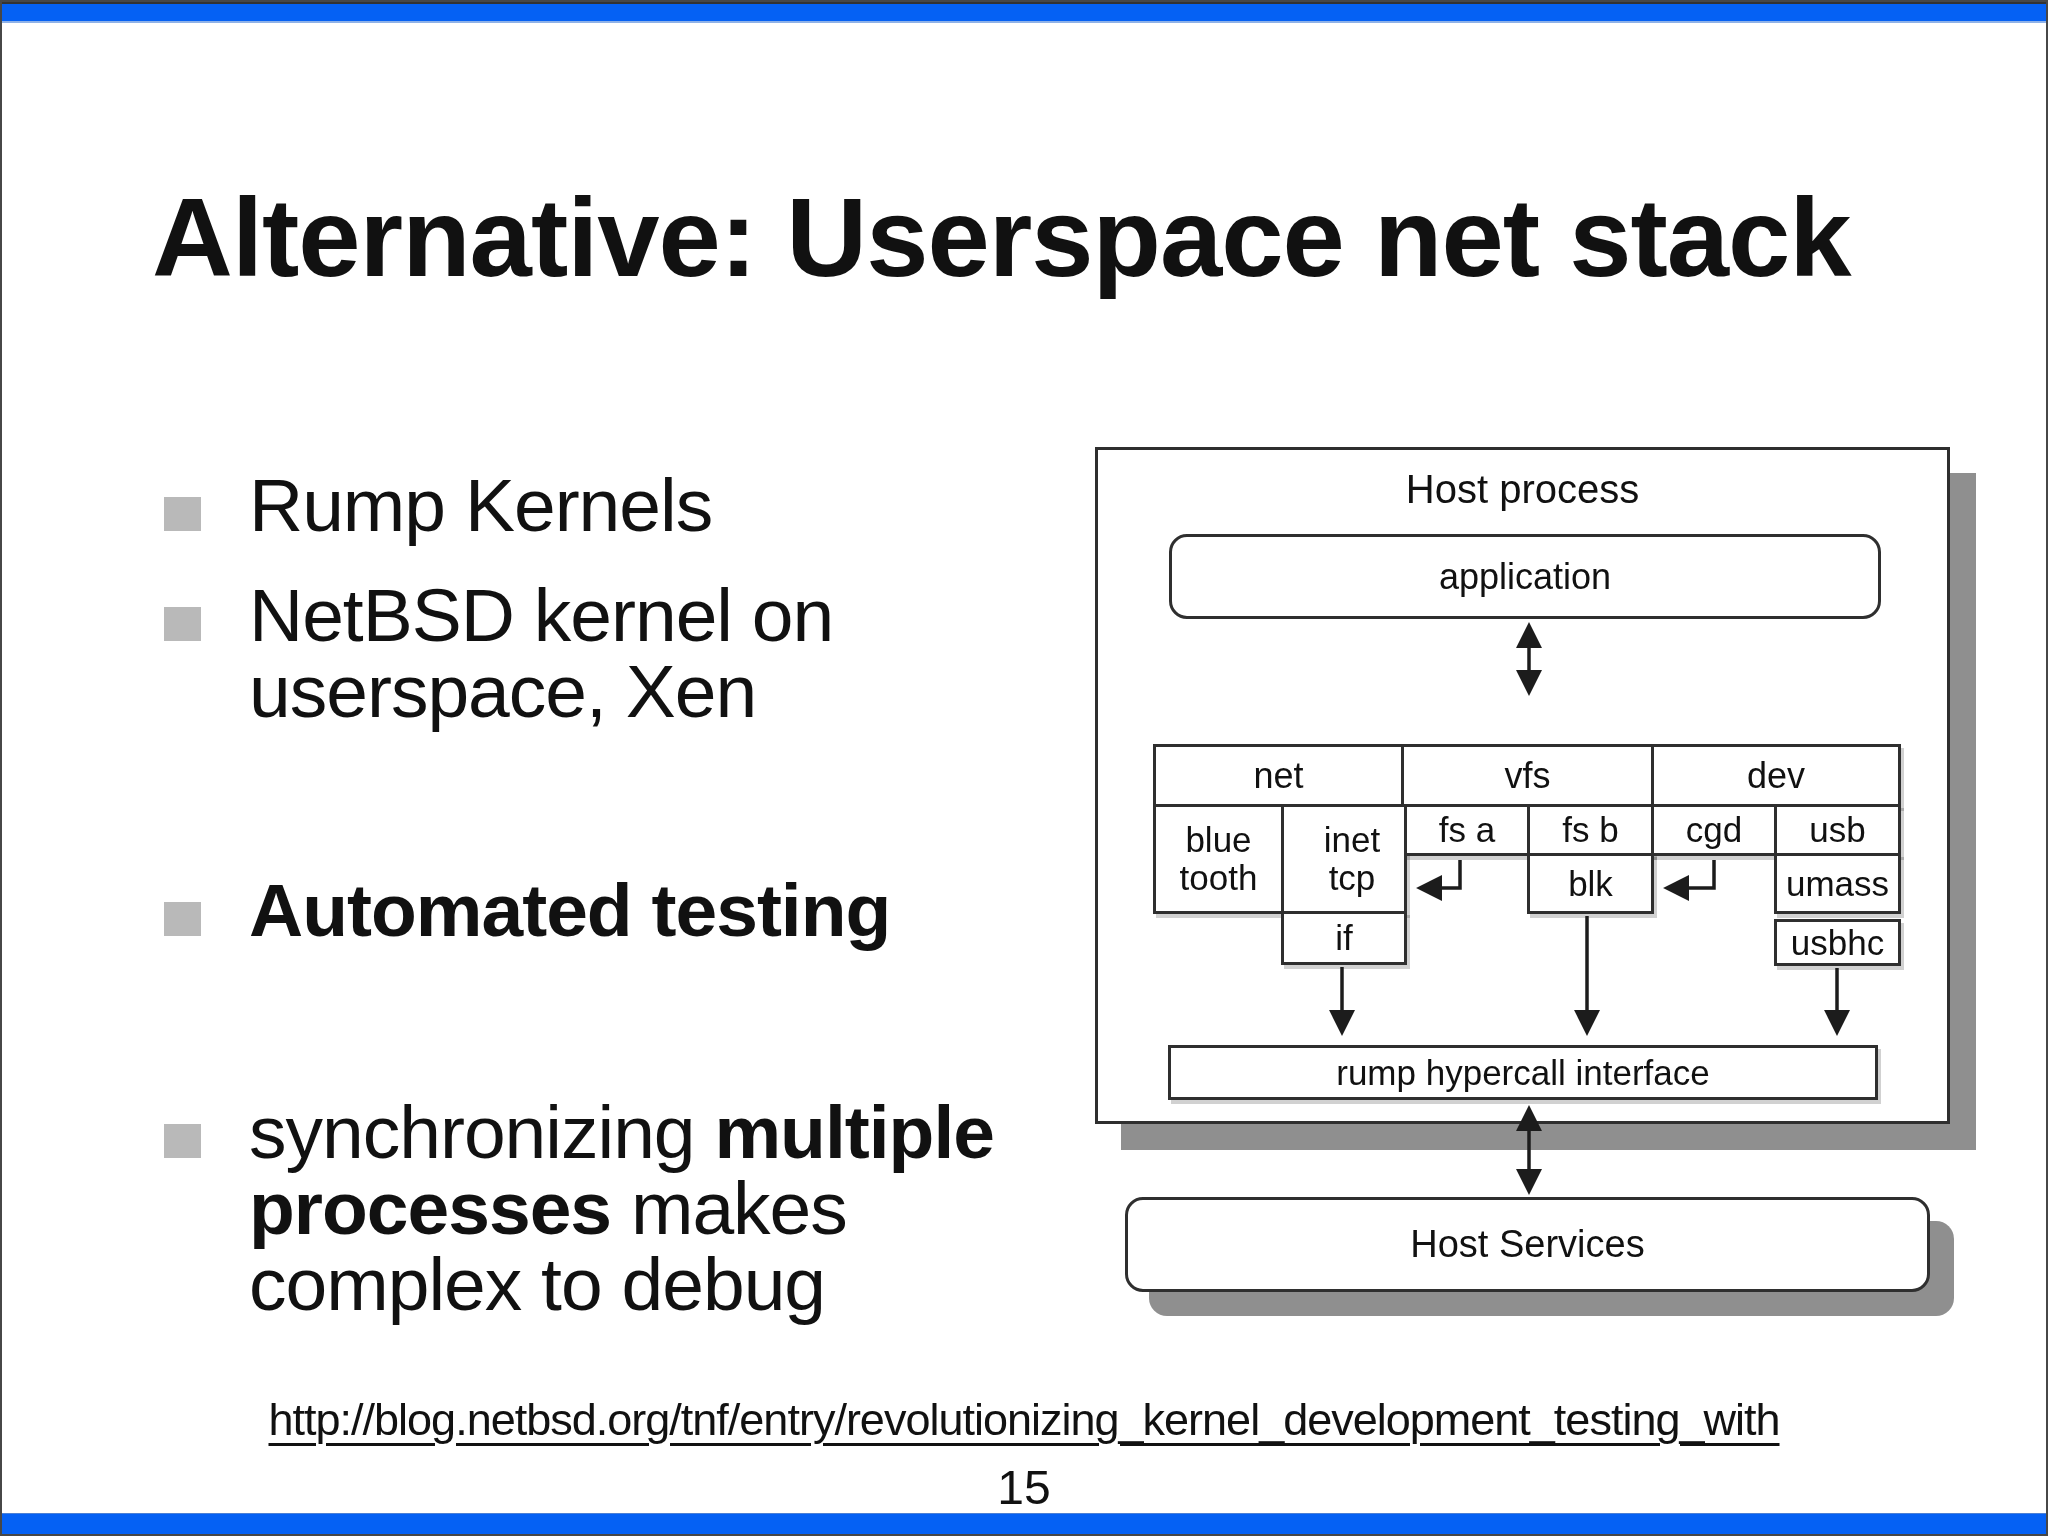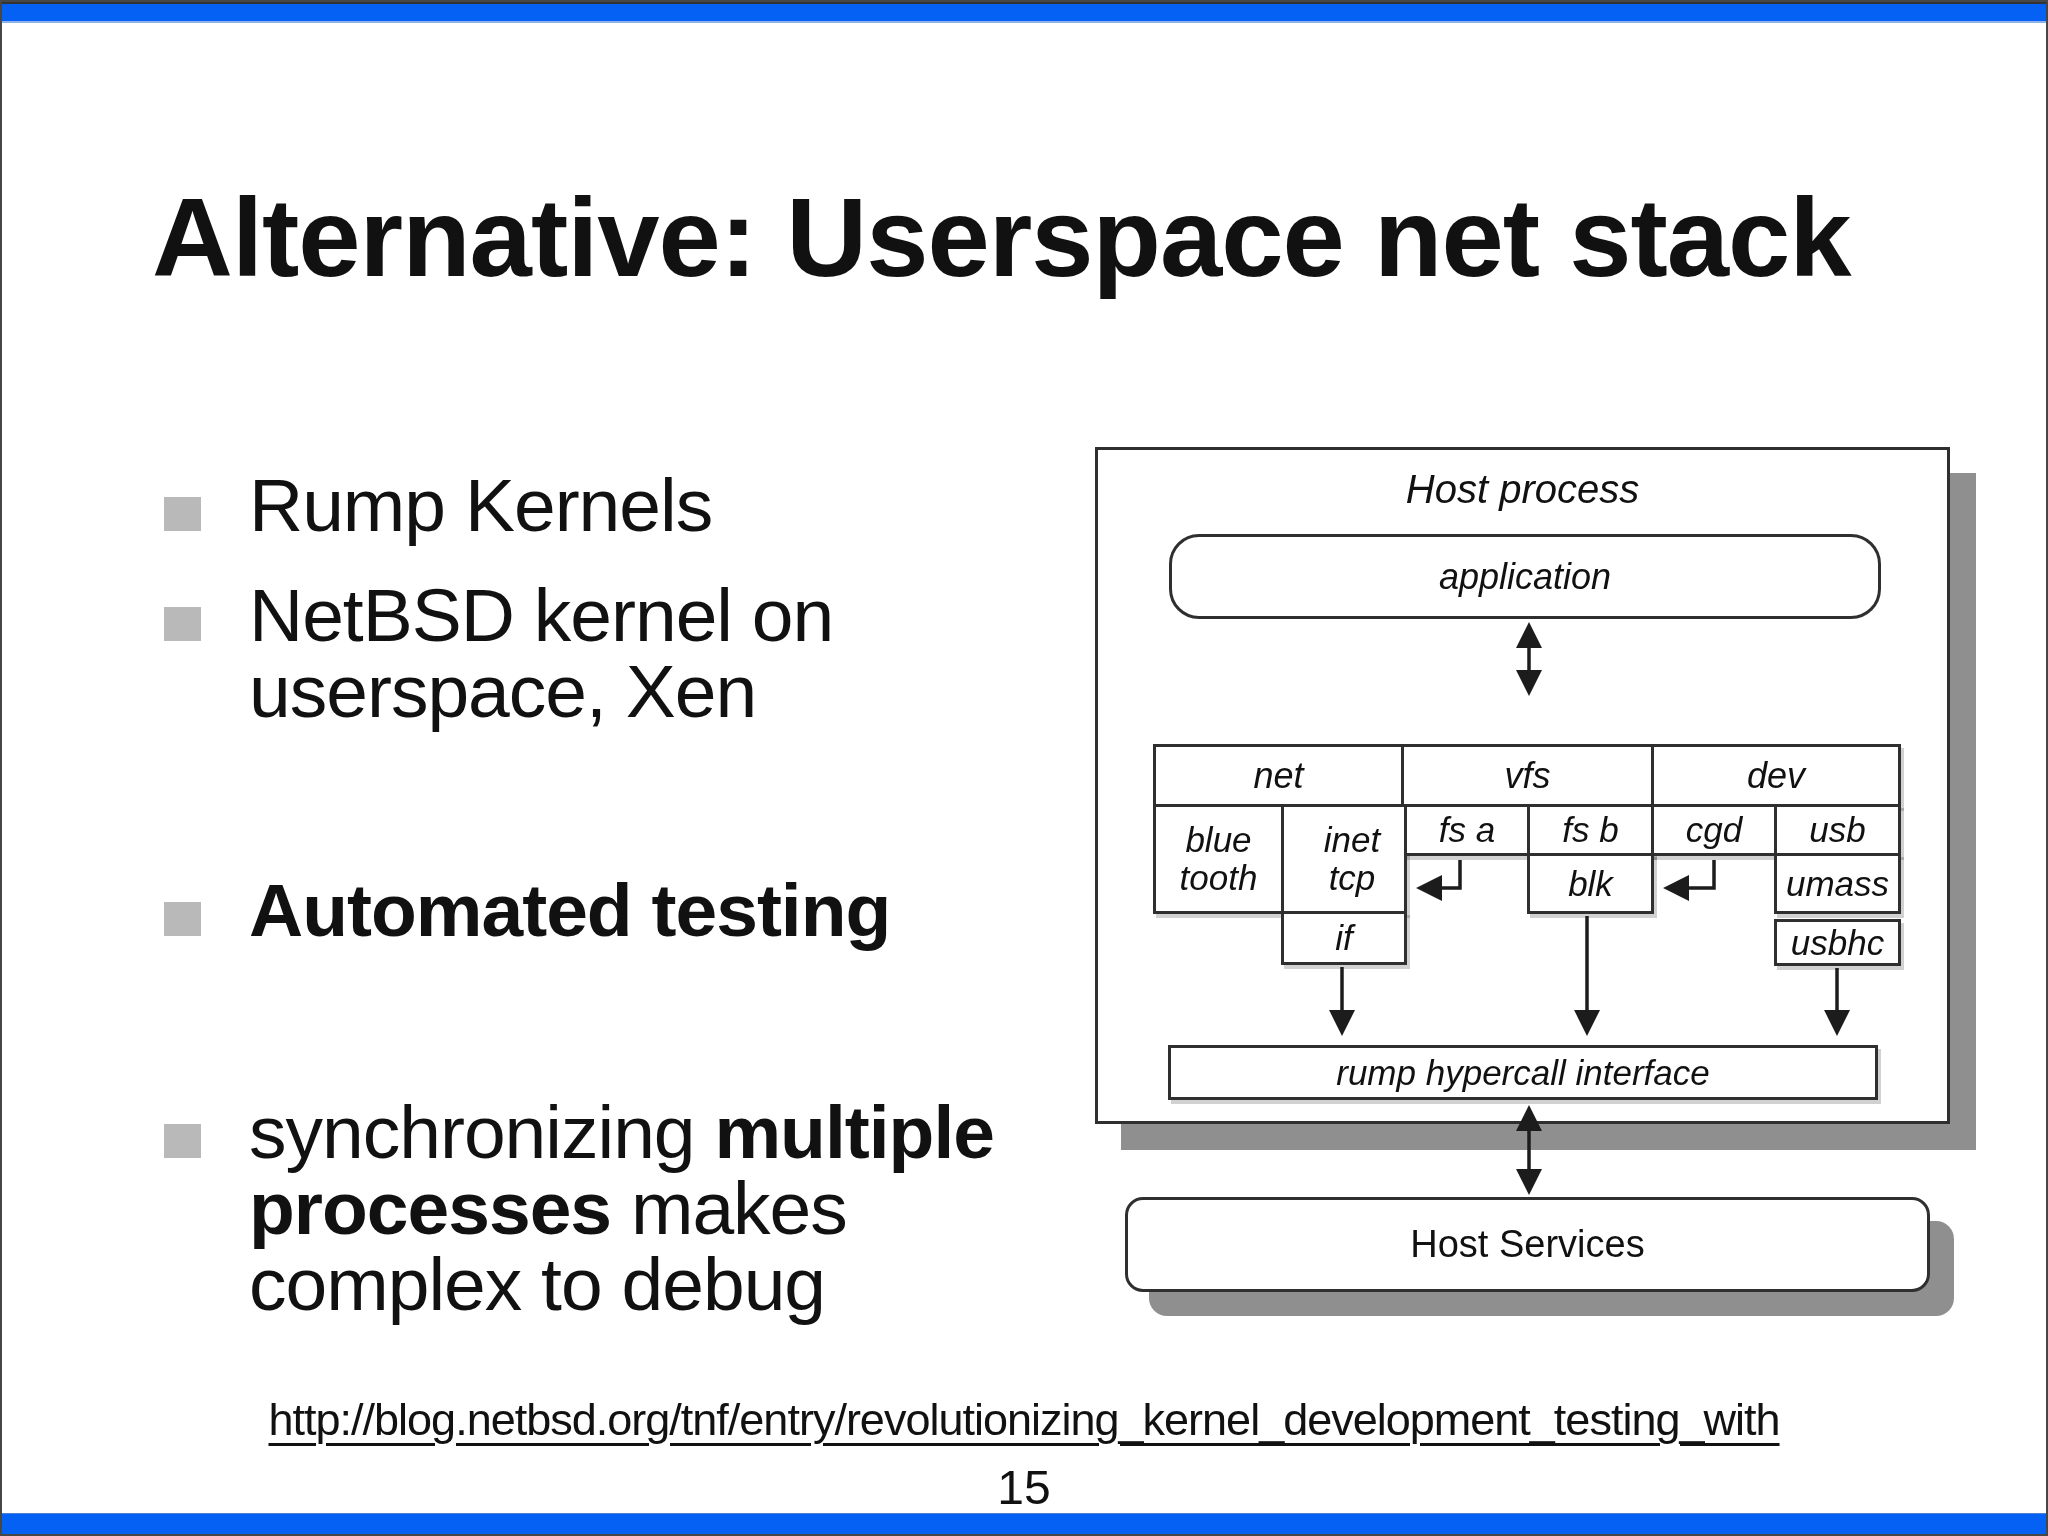--- a/index.html
+++ b/index.html
@@ -42,28 +42,27 @@
   .bi-1{top:465px;}
   .bi-2{top:575px;}
   .bi-3{top:870px;}
   .bi-4{top:1092px;}
 
   
   .diagram{
     position:absolute;left:1093px;top:445px;width:855px;height:677px;
     background:#fff;border:3px solid var(--diagram_line);
     box-shadow:26px 26px 0 0 var(--shadow_gray);
-    font-style:italic;
   }
   .diagram .dlabel{position:absolute;display:flex;align-items:center;justify-content:center;
     text-align:center;color:var(--text_black);}
   .host-process-label{left:0;top:14px;width:100%;height:50px;font-size:40px;}
   .application-box{
     position:absolute;left:71px;top:84px;width:712px;height:85px;
-    border:3px solid var(--diagram_line);border-radius:30px;background:#fff;
+    border:3px solid var(--diagram_line);border-radius:18px;background:#fff;
     display:flex;align-items:center;justify-content:center;font-size:36px;
   }
   .cell{
     position:absolute;border:3px solid var(--diagram_line);background:#fff;
     display:flex;align-items:center;justify-content:center;
     font-size:35px;line-height:38px;text-align:center;white-space:pre-line;
     box-shadow:3px 4px 0 rgba(0,0,0,0.18);
   }
   .cell.hdr{font-size:36px;}
   .hypercall-box{

